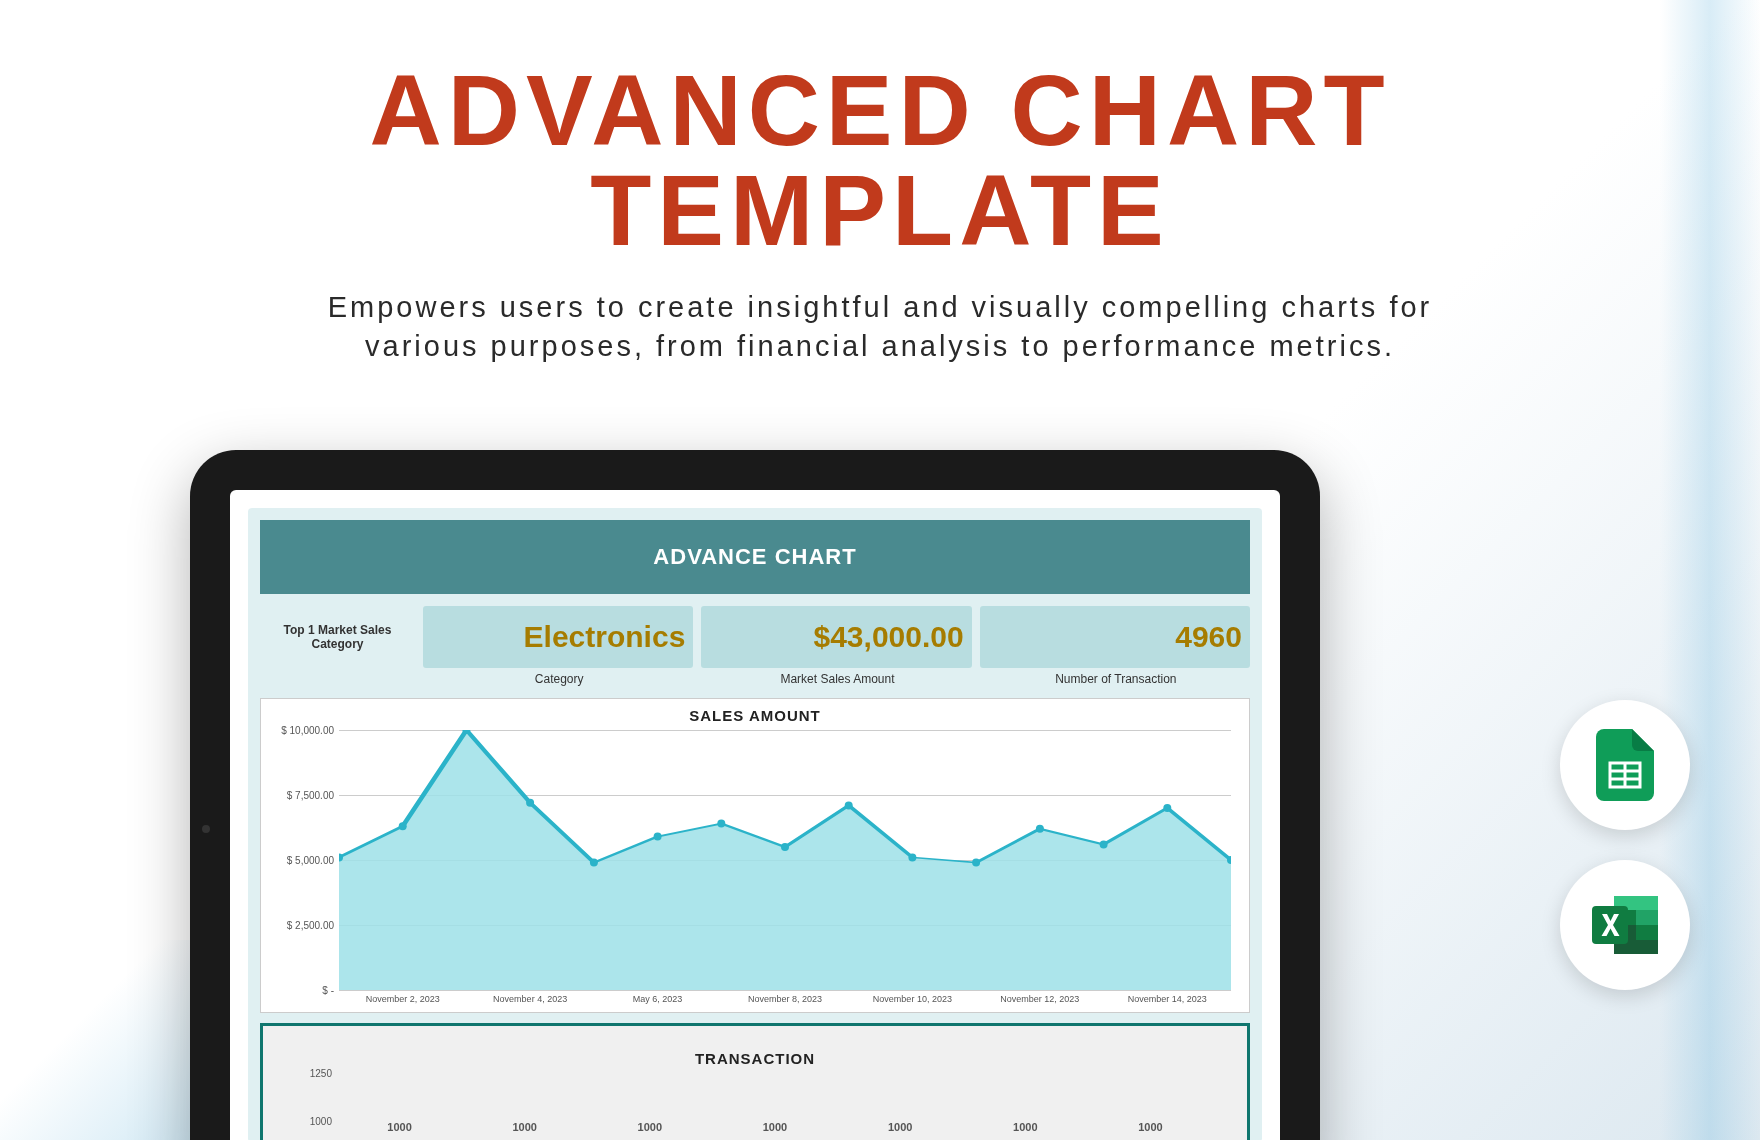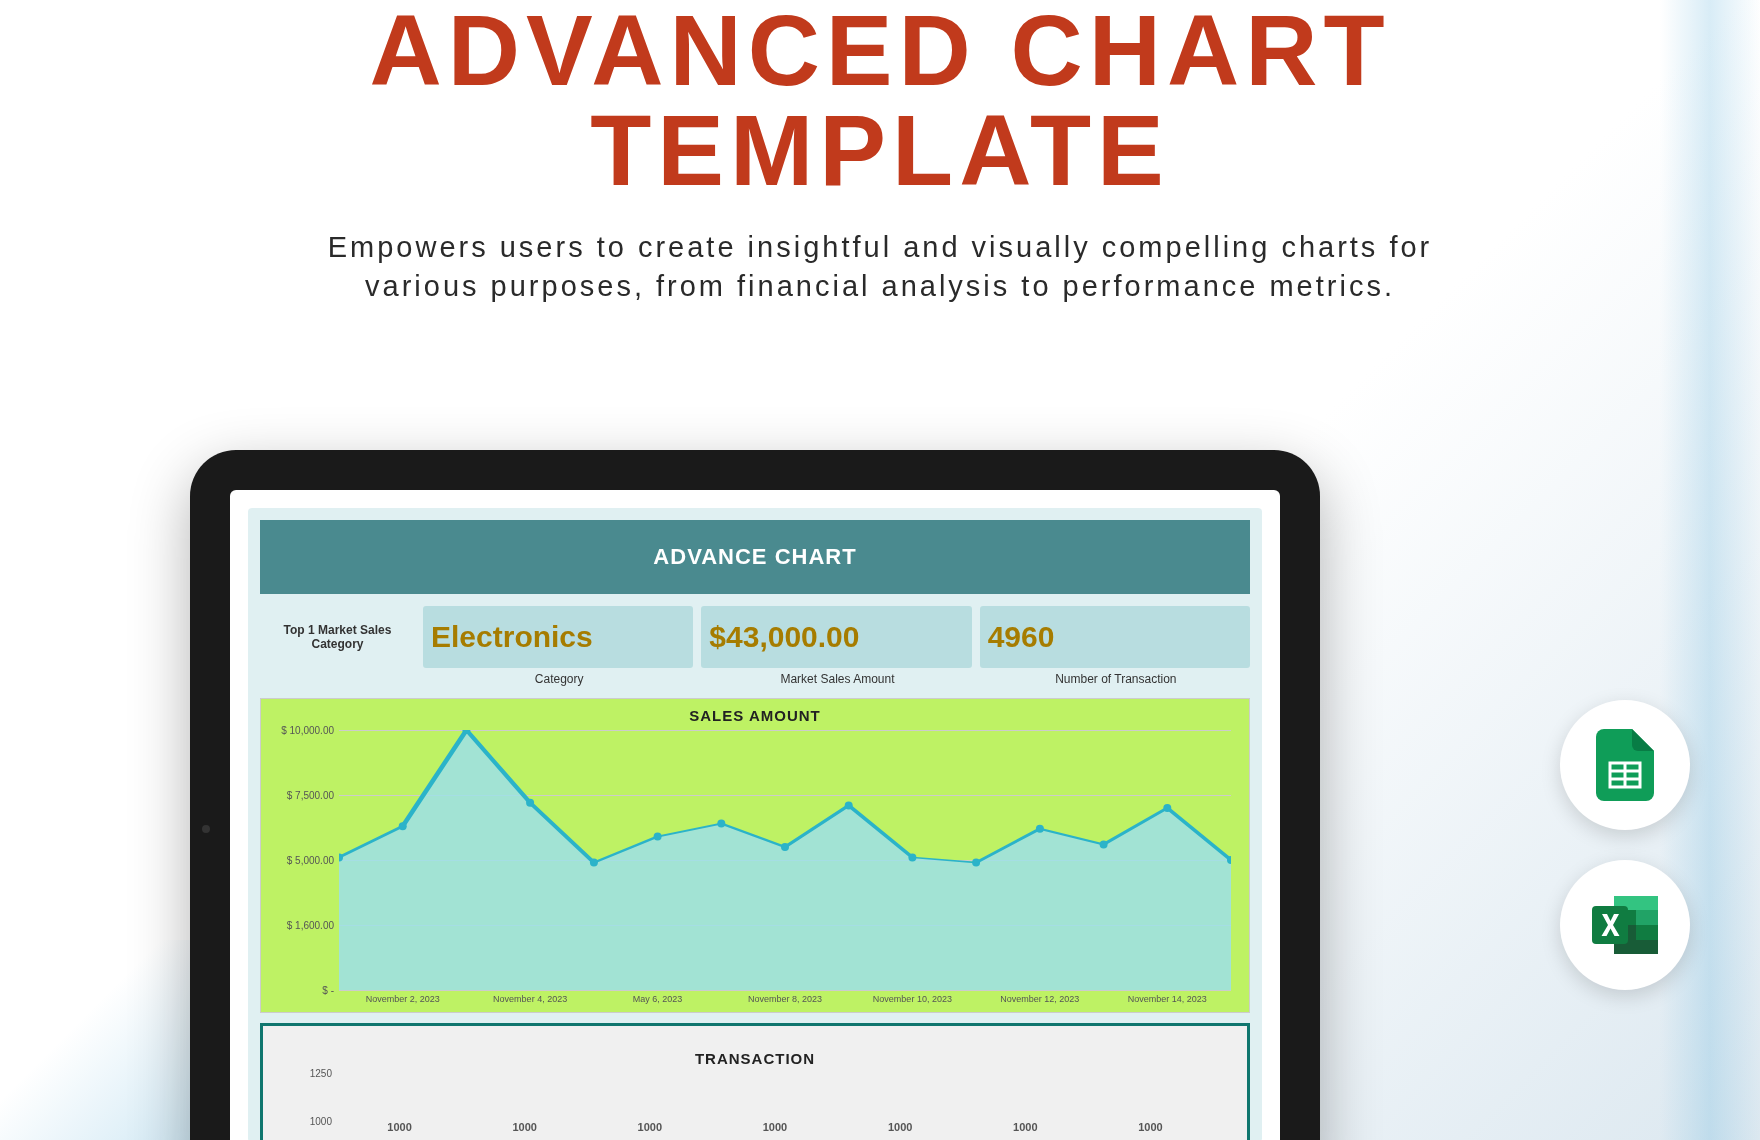--- a/index.html
+++ b/index.html
@@ -1,34 +1,34 @@
 <!DOCTYPE html>
 <html><head>
 <meta charset="utf-8">
 <style>
 *{margin:0;padding:0;box-sizing:border-box}
 body{width:1760px;height:1140px;font-family:Arial,Helvetica,sans-serif;background:linear-gradient(135deg,#fff 0%,#fff 60%,#dce8f0 100%);position:relative;overflow:hidden}
 .bg-stripe{position:absolute;right:0;top:0;width:100px;height:100%;background:linear-gradient(90deg,transparent 0%,rgba(100,180,220,.15) 30%,rgba(100,180,220,.25) 50%,rgba(100,180,220,.15) 70%,transparent 100%)}
 .bg-bottom{position:absolute;left:0;bottom:0;width:200px;height:200px;background:linear-gradient(135deg,transparent 40%,rgba(100,180,220,.3) 100%)}
-.header{text-align:center;}
+.header{text-align:center;padding-top:60px}
 .title{font-family:Impact,"Arial Black",sans-serif;font-size:100px;font-weight:900;color:#c13a1c;letter-spacing:6px;line-height:1;text-transform:uppercase}
 .subtitle{margin-top:28px;font-size:29px;color:#2a2a2a;letter-spacing:3px;line-height:1.35;font-weight:400}
 .tablet{position:absolute;left:190px;top:450px;width:1130px;height:750px;background:#1a1a1a;border-radius:46px;padding:40px;box-shadow:0 20px 60px rgba(0,0,0,.3)}
 .tablet::before{content:"";position:absolute;left:12px;top:50%;width:8px;height:8px;background:#333;border-radius:50%}
 .screen{width:100%;height:100%;background:#fff;border-radius:6px;overflow:hidden;padding:18px}
 .dash{width:100%;height:100%;background:#e0f0f2;border-radius:4px;padding:12px}
 .dash-title{background:#4a8a8f;color:#fff;text-align:center;padding:24px;font-size:22px;font-weight:bold;letter-spacing:1px}
 .kpi-row{display:flex;gap:8px;margin-top:12px;align-items:stretch}
 .kpi-label{width:155px;display:flex;align-items:center;justify-content:center;text-align:center;font-size:12px;font-weight:bold;color:#333;padding:6px}
-.kpi-card{flex:1;background:#b8dde0;border-radius:3px;padding:14px 8px;text-align:left}
+.kpi-card{flex:1;background:#b8dde0;border-radius:3px;padding:14px 8px;text-align:right}
 .kpi-val{font-size:30px;font-weight:bold;color:#a67c00}
 .sub-row{display:flex;gap:10px;margin-top:4px}
 .sub-spacer{width:155px}
 .sub-cell{flex:1;text-align:center;font-size:12px;font-weight:normal;color:#333}
-.chart-box{background:#bef264;border:1px solid #ccc;margin-top:12px;padding:8px}
+.chart-box{background:#ffffff;border:1px solid #ccc;margin-top:12px;padding:8px}
 .chart-title{text-align:center;font-size:15px;font-weight:bold;color:#222;letter-spacing:1px;margin-bottom:6px}
 .chart-area{position:relative;height:260px;margin-left:70px;margin-right:10px}
 .ylabel{position:absolute;left:-70px;width:65px;text-align:right;font-size:10px;color:#555;transform:translateY(-50%)}
 .grid{position:absolute;left:0;right:0;height:1px;background:#ccc}
 .xaxis{display:flex;margin-left:70px;margin-right:10px;margin-top:4px}
 .xlabel{flex:1;text-align:center;font-size:9px;color:#555}
 .area-svg{position:absolute;left:0;top:0;width:100%;height:100%}
 .chart-box2{background:#f0f0f0;border:3px solid #0f766e;margin-top:10px;padding:24px}
 .chart2-area{position:relative;height:60px;margin-left:50px;margin-right:10px}
 .ylabel2{position:absolute;left:-50px;width:45px;text-align:right;font-size:10px;color:#555;transform:translateY(-50%)}
@@ -83,21 +83,21 @@
       <div class="chart-box">
         <div class="chart-title">SALES AMOUNT</div>
         <div class="chart-area">
           <div class="grid" style="top:0%"></div>
           <div class="ylabel" style="top:0%">$ 10,000.00</div>
           <div class="grid" style="top:25%"></div>
           <div class="ylabel" style="top:25%">$ 7,500.00</div>
           <div class="grid" style="top:50%"></div>
           <div class="ylabel" style="top:50%">$ 5,000.00</div>
           <div class="grid" style="top:75%"></div>
-          <div class="ylabel" style="top:75%">$ 1,600.00</div>
+          <div class="ylabel" style="top:75%">$ 2,500.00</div>
           <div class="grid" style="top:100%"></div>
           <div class="ylabel" style="top:100%">$ -</div>
           <svg class="area-svg" viewBox="0 0 100 100" preserveAspectRatio="none">
             <polygon id="area-poly" fill="#9ee0e8" fill-opacity="0.85" stroke="none" points="0,100 0.00,49.00 7.14,37.00 14.29,0.00 21.43,28.00 28.57,51.00 35.71,41.00 42.86,36.00 50.00,45.00 57.14,29.00 64.29,49.00 71.43,51.00 78.57,38.00 85.71,44.00 92.86,30.00 100.00,50.00 100,100"></polygon>
             <polyline id="area-line" fill="none" stroke="#2bb3c9" stroke-width="0.6" points="0.00,49.00 7.14,37.00 14.29,0.00 21.43,28.00 28.57,51.00 35.71,41.00 42.86,36.00 50.00,45.00 57.14,29.00 64.29,49.00 71.43,51.00 78.57,38.00 85.71,44.00 92.86,30.00 100.00,50.00"></polyline>
           </svg>
           <svg class="area-svg" id="dots-svg" viewBox="0 0 892 260">
               <circle cx="0.0" cy="127.4" r="4" fill="#2bb3c9"></circle>
               <circle cx="63.7" cy="96.2" r="4" fill="#2bb3c9"></circle>
               <circle cx="127.4" cy="0.0" r="4" fill="#2bb3c9"></circle>

